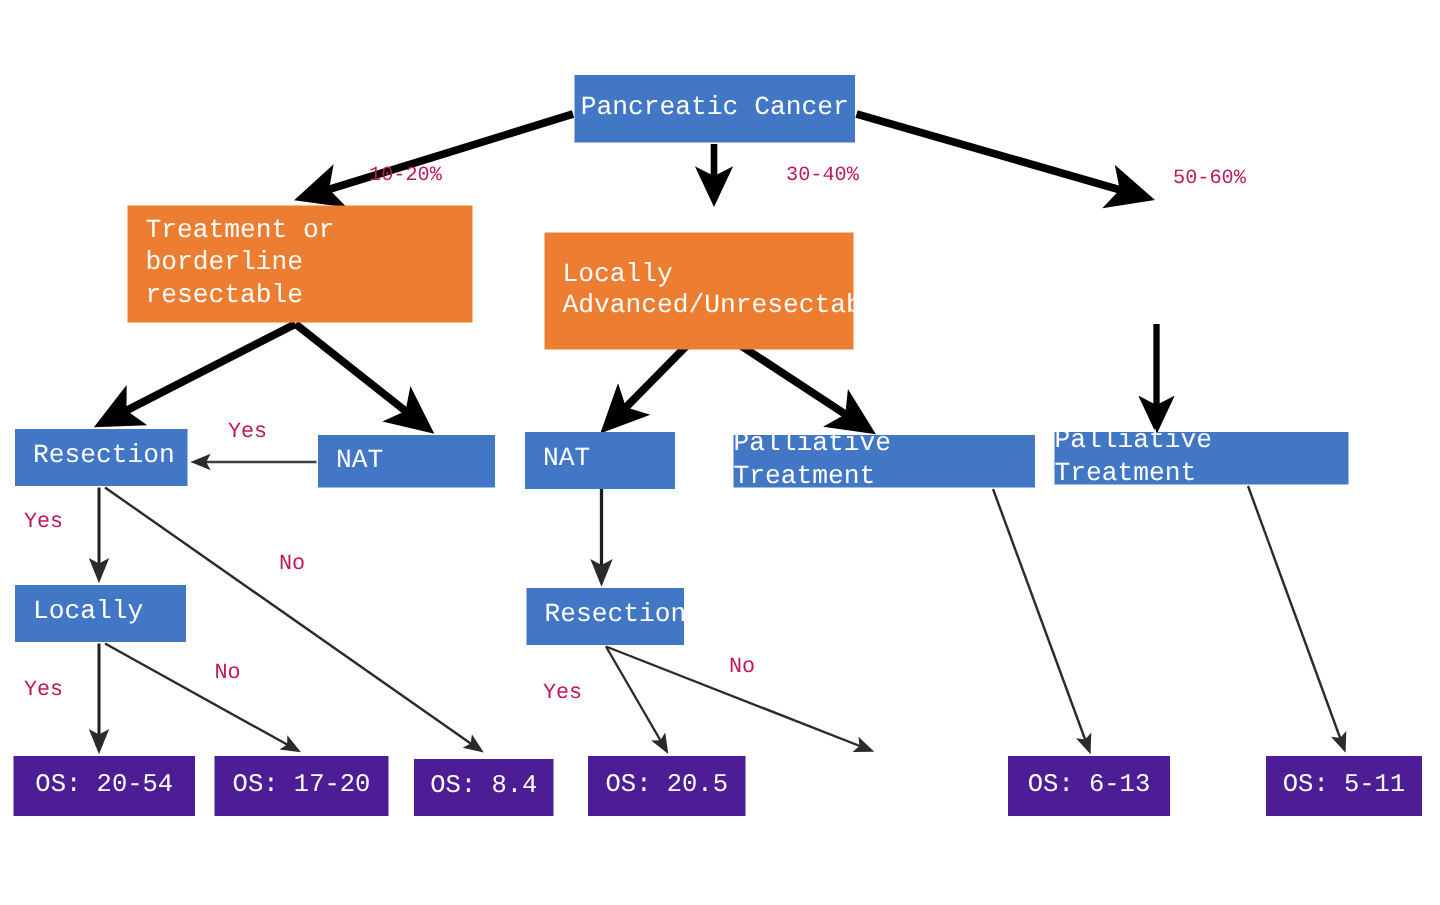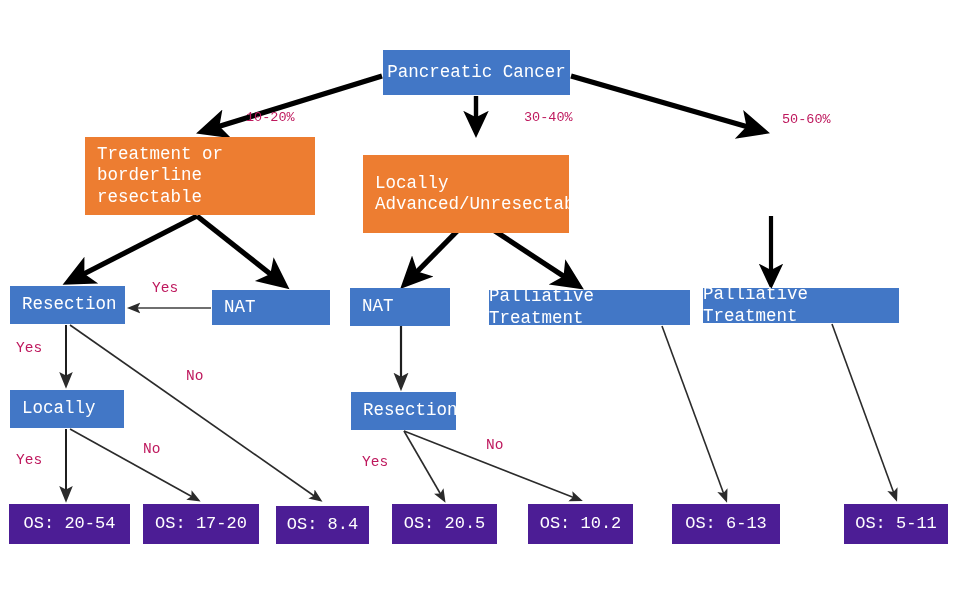--- a/index.html
+++ b/index.html
@@ -171,23 +171,20 @@
   </div>
 
   <div class="node black" style="left:276px; top:506px; width:93px; height:38px;">
     <span>OS: 8.4</span>
   </div>
 
   <div class="node black" style="left:392px; top:504px; width:105px; height:40px;">
     <span>OS: 20.5</span>
   </div>
 
-  <div class="node black" style="left:528px; top:504px; width:105px; height:40px;">
-    <span>OS: 10.2</span>
-  </div>
 
   <div class="node black" style="left:672px; top:504px; width:108px; height:40px;">
     <span>OS: 6-13</span>
   </div>
 
   <div class="node black" style="left:844px; top:504px; width:104px; height:40px;justify-content:center;">
     <span>OS: 5-11</span>
   </div>
 
   <div class="edge-label pct" style="left:246px; top:110px;"><span>10-20%</span></div>

